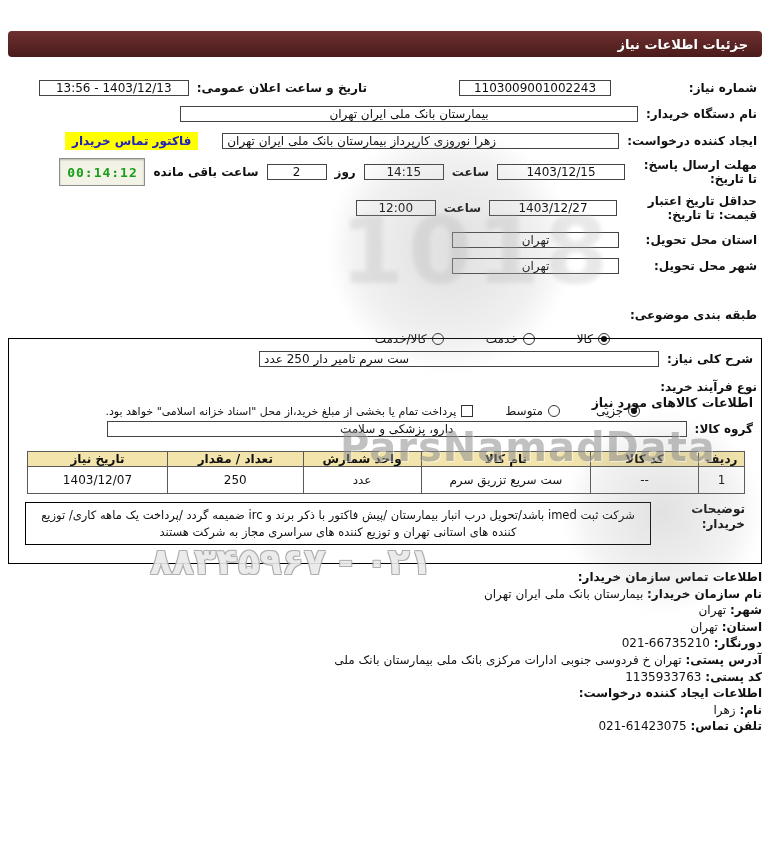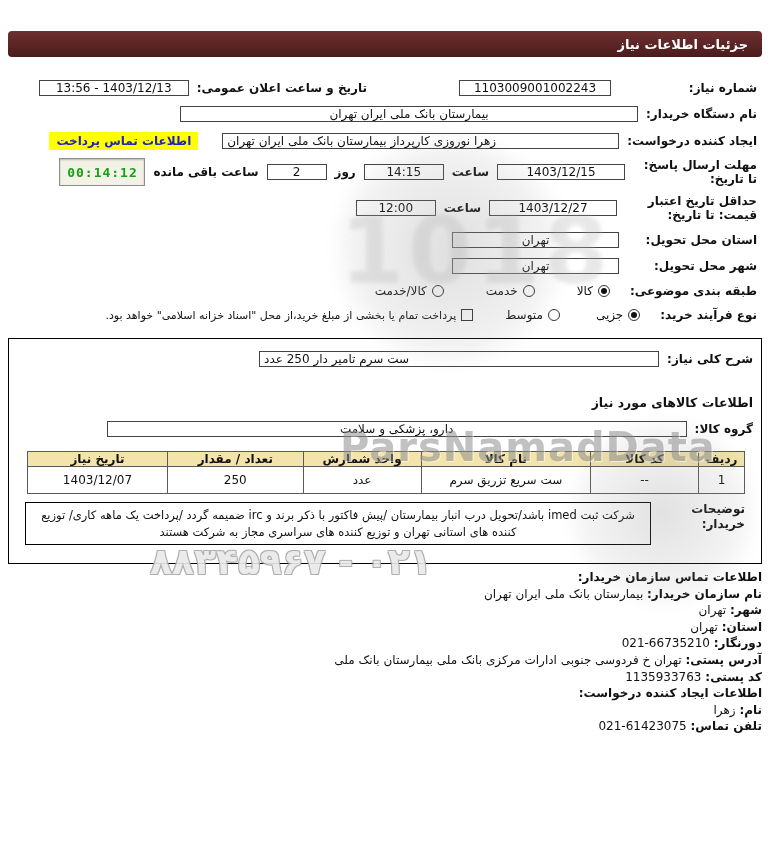--- a/index.html
+++ b/index.html
@@ -47,21 +47,21 @@
     color:#17a017; font-weight:bold; font-family:"DejaVu Sans Mono",monospace;
     font-size:13px; display:flex; align-items:center; justify-content:center;
     letter-spacing:1px; flex:none;
   }
   .radio {
     width:12px; height:12px; border:1px solid #333; border-radius:50%;
     background:#fff; display:inline-flex; align-items:center; justify-content:center; flex:none;
   }
   .radio.checked::after { content:""; width:6px; height:6px; border-radius:50%; background:#111; }
   .chk { width:12px; height:12px; border:1px solid #333; background:#fff; flex:none; }
-  .optgrp { display:flex; align-items:center; gap:5px; }
+  .optgrp { display:flex; align-items:center; gap:5px;margin-top:48px; }
 
   
   .box2 {
     position:absolute; top:338px; right:8px; left:8px; height:226px;
     border:1px solid #000; padding:12px 8px 0;
   }
   .brow { display:flex; align-items:center; gap:8px; font-size:12px; }
   .bhead { font-weight:bold; font-size:12.5px; margin-top:28px; }
   table.goods { border-collapse:collapse; width:718px; margin:14px 8px 0 auto; }
   table.goods th {
@@ -139,21 +139,21 @@
 
     <div class="frow">
       <span class="b">نام دستگاه خریدار:</span>
       <div class="inp" style="width:458px;">بیمارستان بانک ملی ایران تهران</div>
     </div>
 
     <div class="frow">
       <span class="b">ایجاد کننده درخواست:</span>
       <div class="inp right" style="width:397px;">زهرا نوروزی کارپرداز بیمارستان بانک ملی ایران تهران</div>
       <span style="width:8px;"></span>
-      <span class="contact-link">اطلاعات تماس پرداخت</span>
+      <span class="contact-link">فاکتور تماس خریدار</span>
     </div>
 
     <div class="frow" style="margin-top:8px;">
       <span class="lblblock" style="width:124px;">مهلت ارسال پاسخ: تا تاریخ:</span>
       <div class="inp ltr" style="width:128px;">1403/12/15</div>
       <span class="b">ساعت</span>
       <div class="inp ltr" style="width:80px;">14:15</div>
       <span class="b">روز</span>
       <div class="inp ltr" style="width:60px;">2</div>
       <span class="b">ساعت باقی مانده</span>

